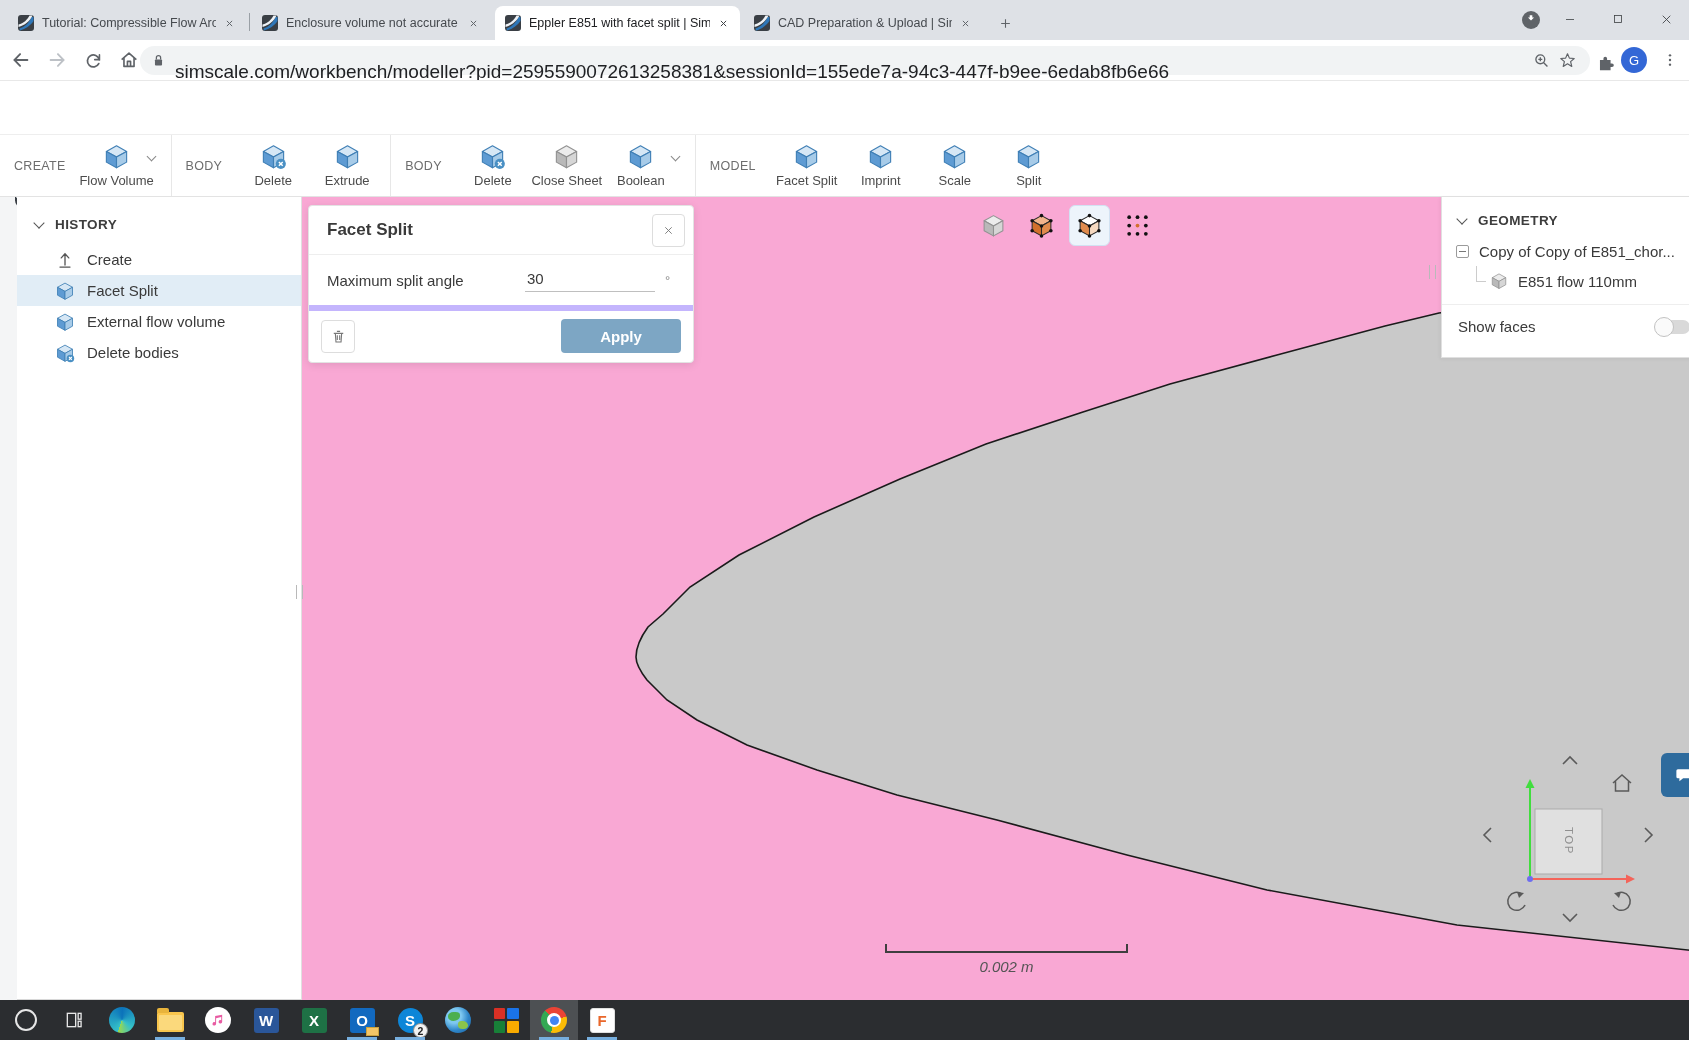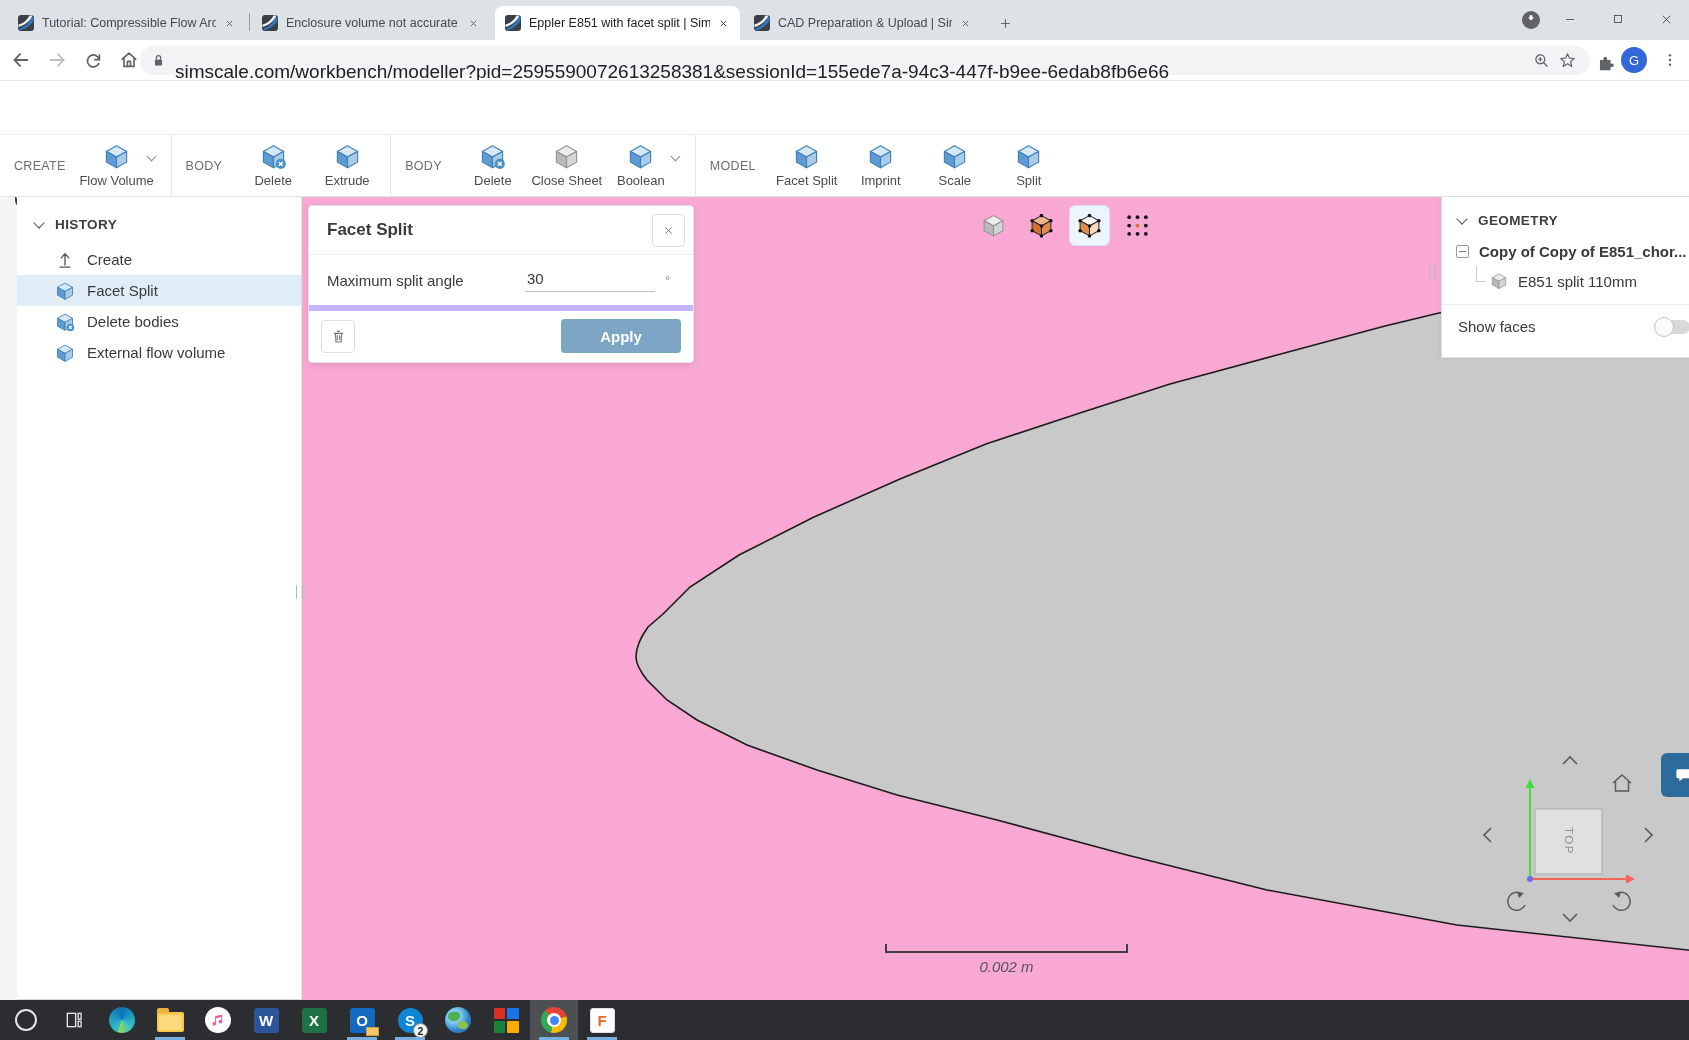--- a/index.html
+++ b/index.html
@@ -93,21 +93,21 @@
   #vmodes { position:absolute; left:956px; top:8px; display:flex; gap:7px; }
   .vmode { width:41px; height:41px; border-radius:6px; display:flex; align-items:center; justify-content:center; }
   .vmode.selected { background:#edf4fb; border:1px solid #d2e2f2; }
 
   
   #geopanel { position:absolute; left:1424px; top:0; width:265px; height:161px; background:#fff;
     border-left:1px solid #e0e0e0; border-bottom:1px solid #e0e0e0; box-shadow:-1px 1px 4px rgba(0,0,0,.05); }
   #geo-root { display:flex; align-items:center; gap:10px; padding-left:14px; height:30px; }
   .minusbox { width:13px; height:13px; border:1px solid #9b9b9b; border-radius:2px; position:relative; background:#fff; }
   .minusbox::after { content:""; position:absolute; left:2px; right:2px; top:5px; height:1.5px; background:#777; }
-  #geo-root .rlabel { font-size:15px; font-weight:700; color:#3a3a3a; white-space:nowrap; }
+  #geo-root .rlabel { font-size:15px; font-weight:400; color:#3a3a3a; white-space:nowrap; }
   #geo-child { display:flex; align-items:center; gap:10px; padding-left:48px; height:30px; position:relative; }
   #geo-child::before { content:""; position:absolute; left:34px; top:0; width:1px; height:15px; background:#ccc; }
   #geo-child::after { content:""; position:absolute; left:34px; top:15px; width:10px; height:1px; background:#ccc; }
   #geo-child .clabel { font-size:15px; color:#3a3a3a; }
   #geo-faces { border-top:1px solid #eee; margin-top:8px; height:44px; display:flex; align-items:center; padding:0 16px; }
   #geo-faces .sflabel { font-size:15px; color:#3a3a3a; flex:1; }
   .toggle-off { width:34px; height:14px; background:#d9d9d9; border-radius:7px; position:relative; }
   .toggle-off .knob { position:absolute; left:-2px; top:-3px; width:20px; height:20px; border-radius:50%;
     background:#fafafa; border:1px solid #c2c2c2; }
 
@@ -554,29 +554,29 @@
       <span>Create</span>
     </div>
     <div class="hitem selected">
       <svg class="i" width="20" height="20" viewBox="0 0 24 24">
           <use href="#sym-cube-blue"></use>
         </svg>
       <span>Facet Split</span>
     </div>
     <div class="hitem">
       <svg class="i" width="20" height="20" viewBox="0 0 24 24">
-          <use href="#sym-cube-blue-del"></use>
-        </svg>
-      <span>Delete bodies</span>
+          <use href="#sym-cube-blue"></use>
+        </svg>
+      <span>External flow volume</span>
     </div>
     <div class="hitem">
       <svg class="i" width="20" height="20" viewBox="0 0 24 24">
-          <use href="#sym-cube-blue"></use>
-        </svg>
-      <span>External flow volume</span>
+          <use href="#sym-cube-blue-del"></use>
+        </svg>
+      <span>Delete bodies</span>
     </div>
   </div>
   <div class="grip abs" style="left:279px;top:388px"></div>
 
   <div id="dialog">
     <div id="dlg-head">
       <span id="dlg-title">Facet Split</span>
       <span id="dlg-close">
         <svg class="i" width="11" height="11" viewBox="0 0 24 24" stroke="#777" stroke-width="2">
             <path d="M5 5 L19 19 M19 5 L5 19"></path>
@@ -604,21 +604,21 @@
       <span class="panel-title">GEOMETRY</span>
     </div>
     <div id="geo-root">
       <span class="minusbox"></span>
       <span class="rlabel">Copy of Copy of E851_chor...</span>
     </div>
     <div id="geo-child">
       <svg class="i" width="18" height="18" viewBox="0 0 24 24">
           <use href="#sym-cube-gray"></use>
         </svg>
-      <span class="clabel">E851 split 110mm</span>
+      <span class="clabel">E851 flow 110mm</span>
     </div>
     <div id="geo-faces">
       <span class="sflabel">Show faces</span>
       <span class="toggle-off">
           <span class="knob"></span>
         </span>
     </div>
   </div>
   <div class="grip abs" style="left:1412px;top:68px"></div>
 

